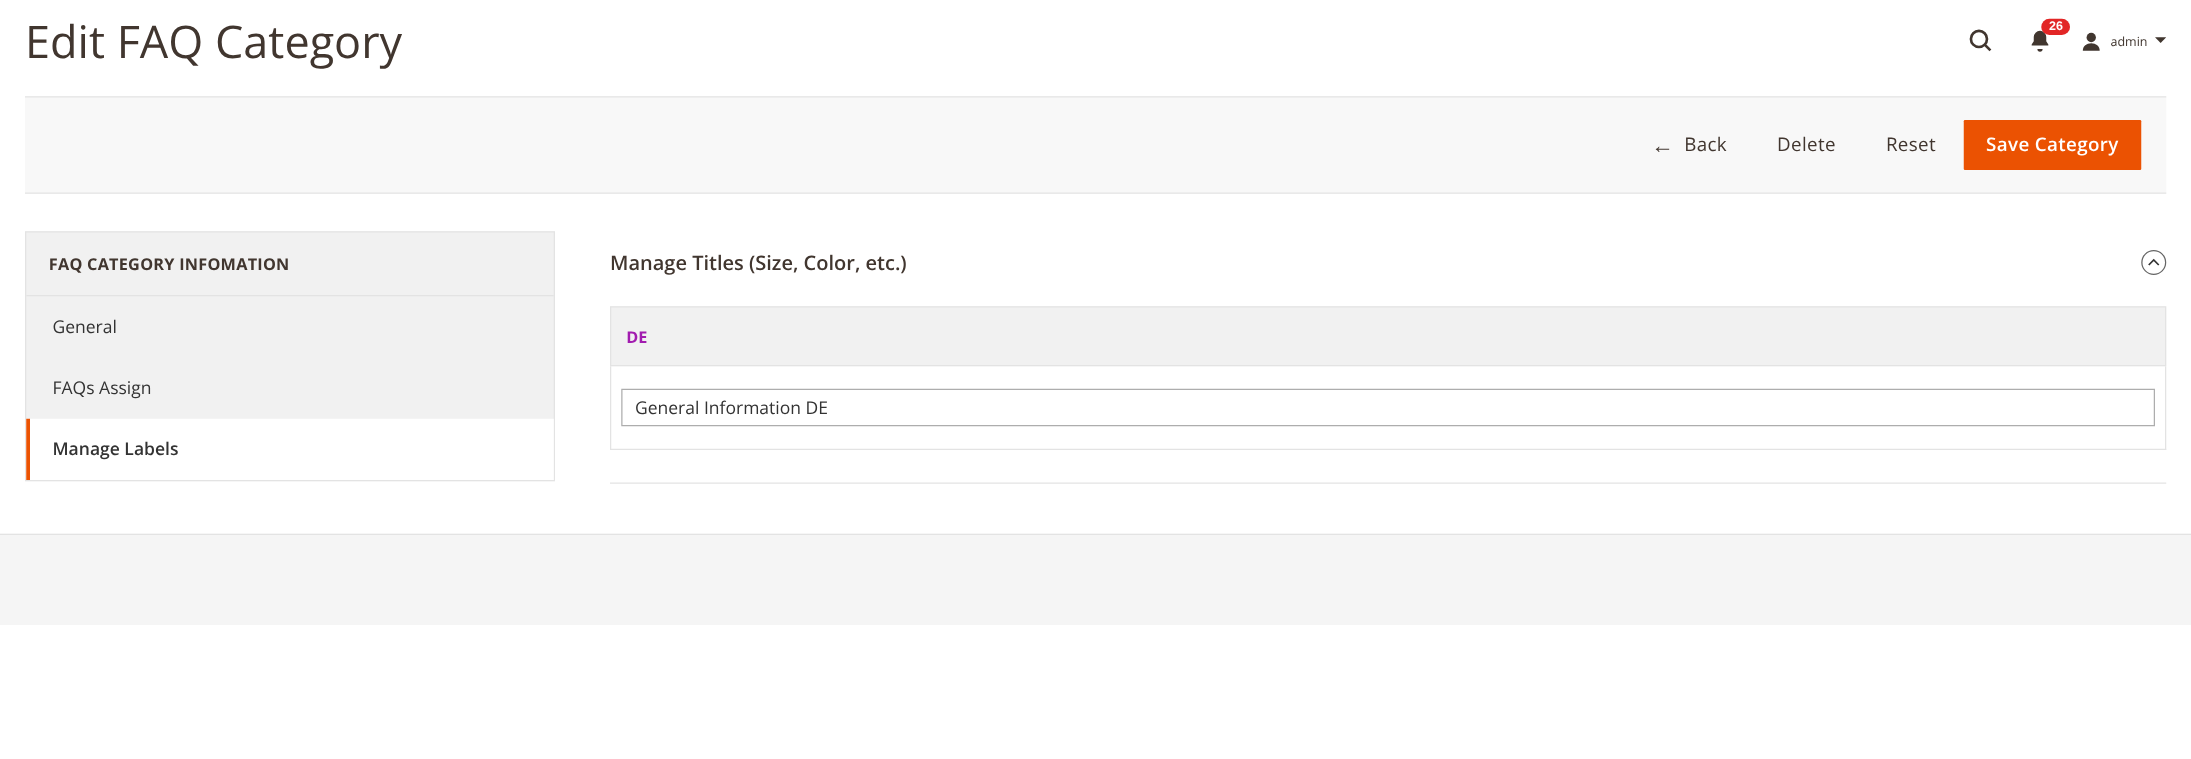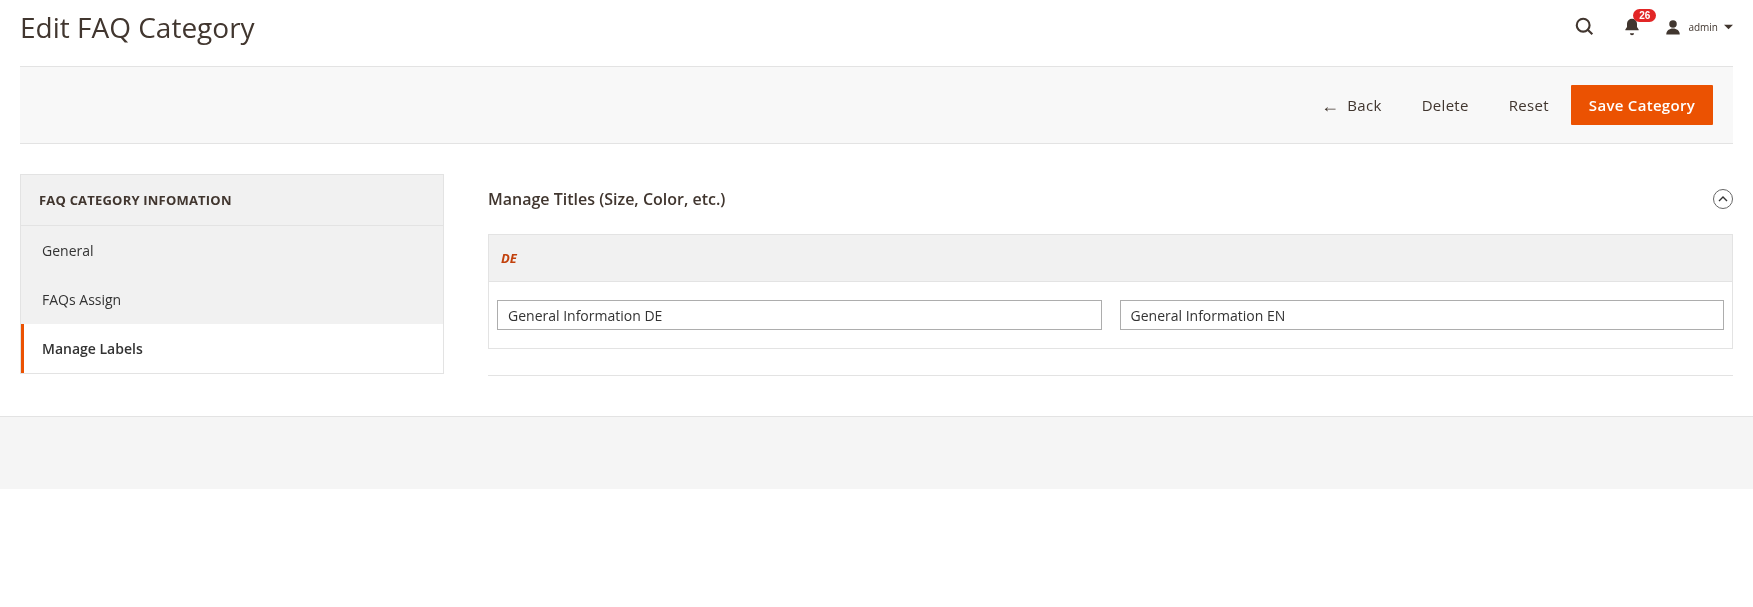--- a/index.html
+++ b/index.html
@@ -1,19 +1,19 @@
 <!DOCTYPE html>
 <html><head>
   <meta charset="utf-8">
   <style>
     * { box-sizing: border-box; margin: 0; padding: 0; }
     body { font-family: 'Open Sans', Helvetica, Arial, sans-serif; font-size: 14px; color: #333; background: #fff; }
 
     .page-header { display: flex; align-items: center; justify-content: space-between; padding: 8px 20px 20px 20px; }
-    .page-title { font-size: 28px; font-weight: 400; color: #41362f; }
+    .page-title { font-size: 36px; font-weight: 400; color: #41362f; }
     .header-actions { display: flex; align-items: center; gap: 18px; }
     .icon-btn { background: none; border: none; cursor: pointer; padding: 4px; display: flex; align-items: center; position: relative; }
     .badge { position: absolute; top: -4px; right: -10px; background: #e22626; color: #fff; border-radius: 10px; font-size: 10px; padding: 1px 6px; font-weight: 700; }
     .user-menu { display: flex; align-items: center; gap: 6px; cursor: pointer; color: #41362f; font-size: 10px; }
 
     .button-bar { background: #f8f8f8; border-top: 1px solid #e3e3e3; border-bottom: 1px solid #e3e3e3; padding: 18px 20px; display: flex; justify-content: flex-end; gap: 4px; margin: 0 20px; }
     .btn { border: none; background: none; cursor: pointer; padding: 10px 18px; font-size: 15px; color: #41362f; font-family: inherit; display: flex; align-items: center; gap: 8px; letter-spacing: 0.3px; }
     .btn-primary { background: #eb5202; color: #fff; font-weight: 600; border-radius: 1px; }
     .back-arrow { font-size: 18px; line-height: 1; }
 
@@ -24,21 +24,21 @@
     .sidebar-item { padding: 15px 18px; cursor: pointer; color: #333; font-size: 14px; border-left: 3px solid transparent; }
     .sidebar-item.active { background: #fff; border-left-color: #eb5202; font-weight: 600; }
 
     .main { flex: 1; }
     .section-header { display: flex; align-items: center; justify-content: space-between; padding: 14px 0; }
     .section-title { font-weight: 600; color: #41362f; font-size: 16px; }
     .collapse-btn { border: 1px solid #666; border-radius: 50%; width: 20px; height: 20px; display: flex; align-items: center; justify-content: center; background: #fff; cursor: pointer; }
 
     .titles-table { margin-top: 10px; }
     .table-head { display: flex; background: #f1f1f1; border: 1px solid #e3e3e3; }
-    .th { flex: 1; padding: 14px 12px; font-weight: 700; color: #c2410c; font-size: 13px; font-style: italic; }
+    .th { flex: 1; padding: 14px 12px; font-weight: 700; color: #a21caf; font-size: 13px; }
     .table-body { display: flex; border-left: 1px solid #e3e3e3; border-right: 1px solid #e3e3e3; border-bottom: 1px solid #e3e3e3; padding: 18px 8px; gap: 18px; }
     .td { flex: 1; }
     .td input { width: 100%; padding: 4px 10px; border: 1px solid #adadad; font-size: 14px; font-family: inherit; color: #333; height: 30px; }
     .section-divider { border-bottom: 1px solid #e3e3e3; margin-top: 26px; }
 
     .footer { background: #f5f5f5; border-top: 1px solid #e3e3e3; padding: 32px 20px 40px 20px; display: flex; align-items: flex-start; justify-content: space-between; color: #666; font-size: 13px; margin-top: 10px; }
     .footer-left { display: flex; align-items: center; gap: 14px; }
     .footer-right { text-align: right; }
     .footer-links { margin-top: 8px; }
     .footer-links a { color: #eb5202; text-decoration: underline; }
@@ -105,23 +105,20 @@
     </div>
 
     <div class="titles-table">
       <div class="table-head">
         <div class="th">DE</div>
       </div>
       <div class="table-body">
         <div class="td">
           <input type="text" value="General Information DE" style="">
         </div>
-        <div class="td">
-          <input type="text" value="General Information EN" style="">
-        </div>
       </div>
     </div>
     <div class="section-divider"></div>
   </div>
 </div>
 
 <footer class="footer">
 </footer>
 
 </body></html>

